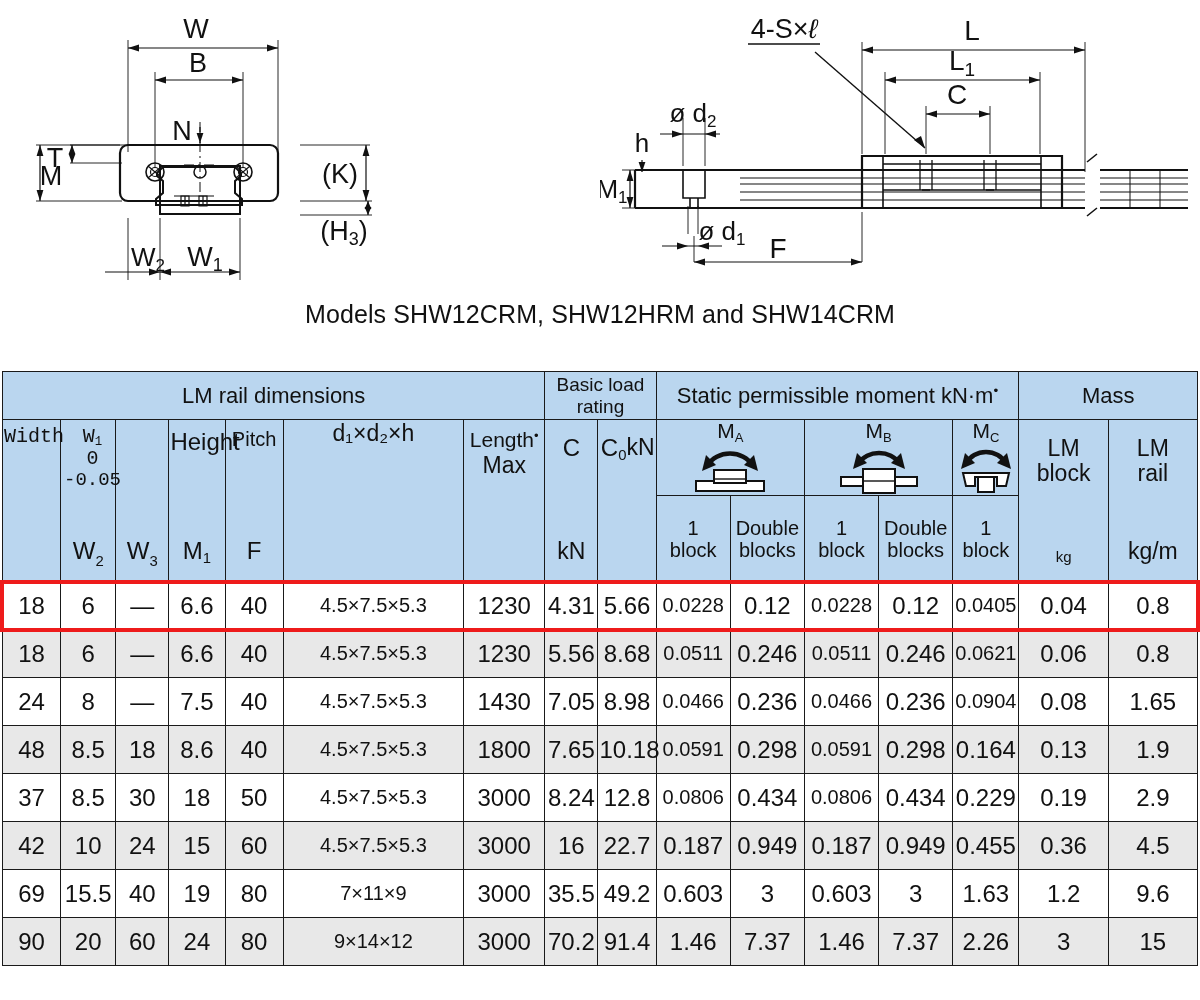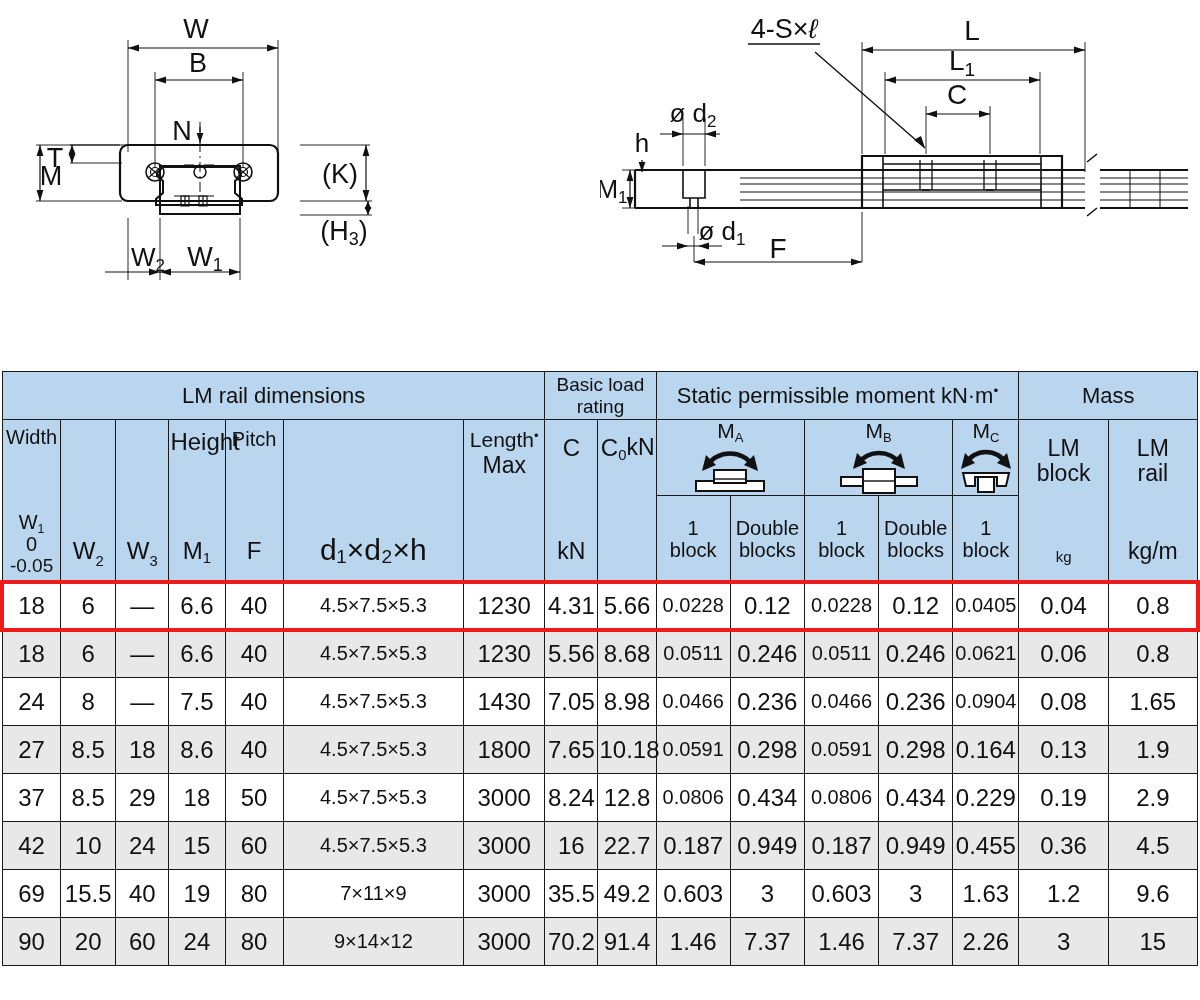--- a/index.html
+++ b/index.html
@@ -224,20 +224,21 @@
         <text x="184" y="38" font-size="27" text-anchor="middle">4-S×<tspan font-style="italic">ℓ</tspan></text>
         <text x="93" y="122" font-size="26" text-anchor="middle">ø d<tspan font-size="17" dy="5">2</tspan></text>
         <text x="122" y="240" font-size="26" text-anchor="middle">ø d<tspan font-size="17" dy="5">1</tspan></text>
         <text x="42" y="152" font-size="26" text-anchor="middle">h</text>
         <text x="12" y="198" font-size="26" text-anchor="middle">M<tspan font-size="17" dy="5">1</tspan></text>
         <text x="178" y="258" font-size="28" text-anchor="middle">F</text>
       </g>
     </svg>
   </div>
 
+  <div class="caption">Models SHW12CRM, SHW12HRM and SHW14CRM</div>
 
   <div id="table-wrap">
     <table class="spec">
       <colgroup>
         <col style="width:58px">
           <col style="width:55px">
           <col style="width:53px">
         <col style="width:56px">
           <col style="width:58px">
           <col style="width:180px">
@@ -257,21 +258,21 @@
 
         <tr>
           <th class="h-group" colspan="7">LM rail dimensions</th>
           <th class="h-group h-top" colspan="2">Basic load rating</th>
           <th class="h-group" colspan="5"><span>Static permissible moment kN·m</span><sup>•</sup></th>
           <th class="h-group" colspan="2">Mass</th>
         </tr>
 
         <tr>
           <th class="h-mid w1cell" rowspan="2">
-            <div style="height:100%;display:flex;flex-direction:column;justify-content:space-between;padding:6px 0 4px;">
+            <div style="height:100%;display:flex;justify-content:space-between;padding:6px 0 4px;font-family:Liberation Mono, monospace;">
               <div style="font-size:20px">Width</div>
               <div style="font-size:20px;line-height:1.08">
                 <span>W<sub>1</sub></span><br>
                 <span>0</span><br>
                 <span class="tol">-0.05</span>
               </div>
             </div>
           </th>
           <th class="h-mid" rowspan="2">
             <div style="height:100%;display:flex;align-items:flex-end;justify-content:center;padding-bottom:16px;font-size:24px">W<sub>2</sub></div>
@@ -285,21 +286,21 @@
               <div style="font-size:24px">M<sub>1</sub></div>
             </div>
           </th>
           <th class="h-mid" rowspan="2">
             <div style="height:100%;display:flex;flex-direction:column;justify-content:space-between;padding:8px 0 16px;">
               <div style="font-size:20px">Pitch</div>
               <div style="font-size:24px">F</div>
             </div>
           </th>
           <th class="h-mid" rowspan="2">
-            <div style="height:100%;display:flex;align-items:flex-end;justify-content:center;padding-bottom:14px;font-size:30px">
+            <div style="height:100%;display:flex;align-items:flex-start;justify-content:center;padding-bottom:14px;font-size:23px">
               <span>d₁×d₂×h</span>
             </div>
           </th>
           <th class="h-mid" rowspan="2">
             <div style="height:100%;display:flex;flex-direction:column;padding:8px 0 16px;">
               <div style="font-size:21px"><span>Length</span><sup>•</sup></div>
               <div style="font-size:23px">Max</div>
             </div>
           </th>
           <th class="h-mid" rowspan="2">
@@ -436,41 +437,41 @@
             <td>8.98</td>
             <td class="small">0.0466</td>
             <td>0.236</td>
             <td class="small">0.0466</td>
             <td>0.236</td>
             <td class="small">0.0904</td>
             <td>0.08</td>
             <td>1.65</td>
           </tr>
           <tr class="alt">
-            <td>27</td>
+            <td>48</td>
             <td>8.5</td>
             <td>18</td>
             <td>8.6</td>
             <td>40</td>
             <td class="small">4.5×7.5×5.3</td>
             <td>1800</td>
             <td>7.65</td>
             <td>10.18</td>
             <td class="small">0.0591</td>
             <td>0.298</td>
             <td class="small">0.0591</td>
             <td>0.298</td>
             <td>0.164</td>
             <td>0.13</td>
             <td>1.9</td>
           </tr>
           <tr>
             <td>37</td>
             <td>8.5</td>
-            <td>29</td>
+            <td>30</td>
             <td>18</td>
             <td>50</td>
             <td class="small">4.5×7.5×5.3</td>
             <td>3000</td>
             <td>8.24</td>
             <td>12.8</td>
             <td class="small">0.0806</td>
             <td>0.434</td>
             <td class="small">0.0806</td>
             <td>0.434</td>

